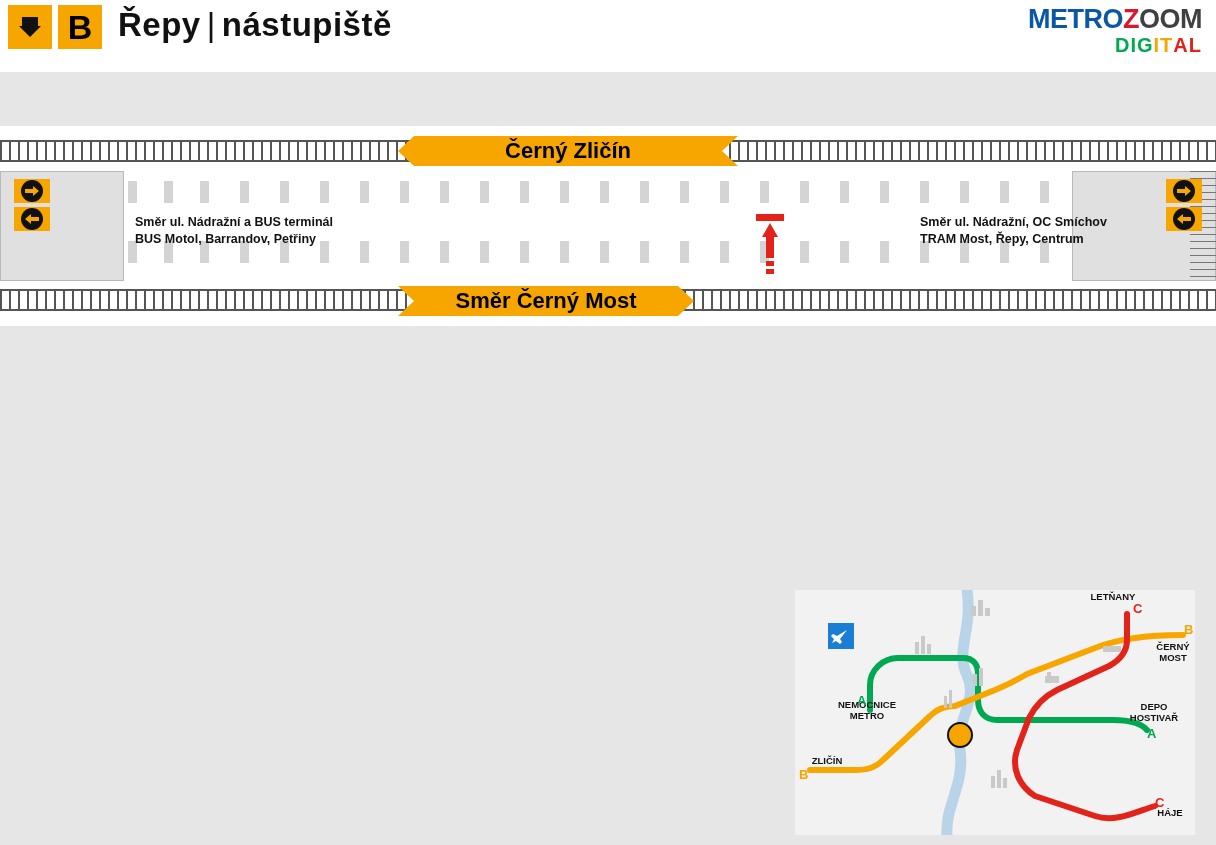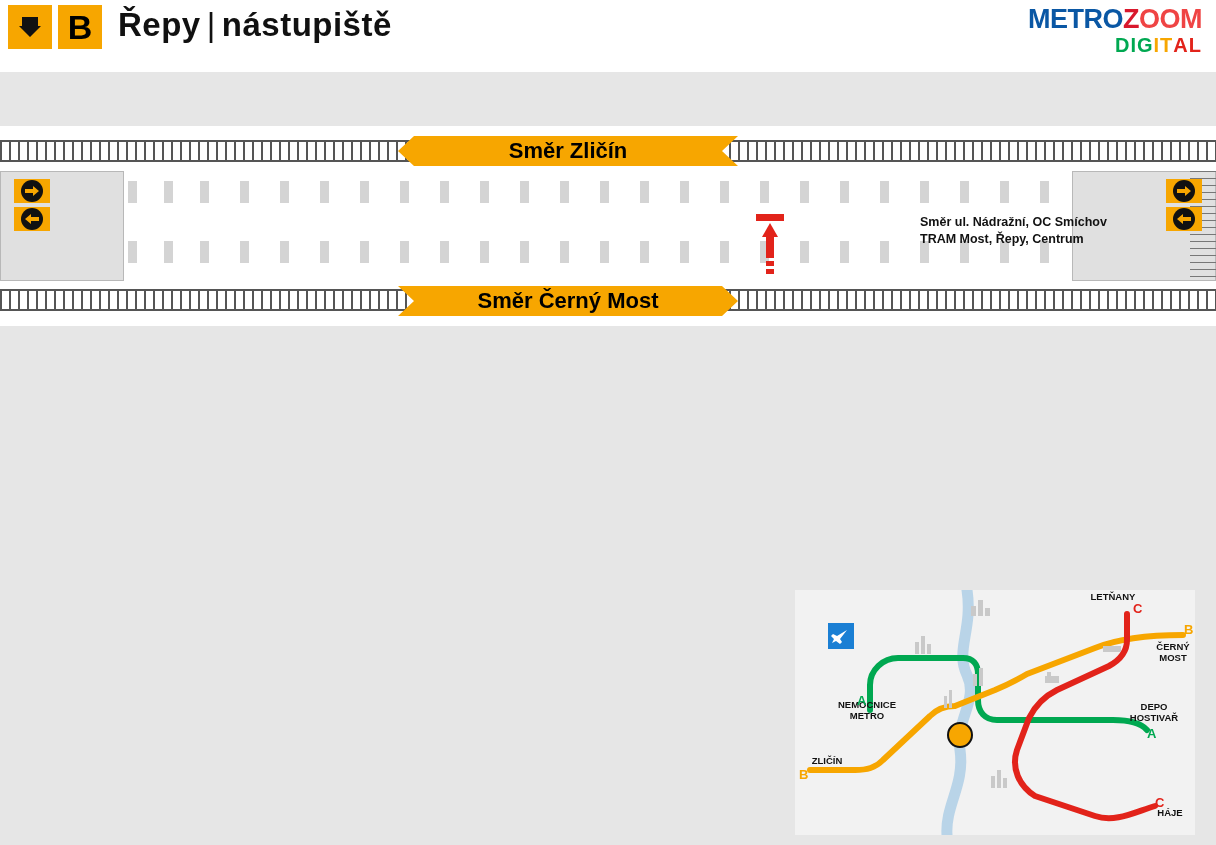--- a/index.html
+++ b/index.html
@@ -72,21 +72,21 @@
   .dir-banner{
     position:absolute;height:30px;background:#f7a600;
     display:flex;align-items:center;justify-content:center;
     font-size:22px;font-weight:bold;color:#000;white-space:nowrap;
   }
   #dir-top{
     left:398px;top:10px;width:340px;
     clip-path:polygon(0 50%,16px 0,100% 0,calc(100% - 16px) 50%,100% 100%,16px 100%);
   }
   #dir-bottom{
-    left:398px;top:160px;width:340px;
+    left:398px;top:160px;width:296px;
     clip-path:polygon(0 0,calc(100% - 16px) 0,100% 50%,calc(100% - 16px) 100%,0 100%,16px 50%);
   }
 
   
   #platform{
     position:absolute;left:0;top:45px;width:1216px;height:110px;background:#ffffff;
     border-top:none;border-bottom:none;
   }
   
   .vestibule{
@@ -191,21 +191,21 @@
 
   <div class="hdr-icon-box" id="hdr-line-box">
     <span class="hdr-line-letter">B</span>
   </div>
 
   <div id="hdr-station-name">
     <span>Řepy</span><span id="hdr-sep">|</span><span>nástupiště</span>
   </div>
 
   <div id="logo">
-    <div id="logo-metrozoom"><span style="color: rgb(10, 87, 164);">METRO</span><span class="z-red" style="color: rgb(217, 24, 45);">Z</span><span style="color: #ef4444; margin-top: 48px;">OOM</span></div>
+    <div id="logo-metrozoom"><span style="color: rgb(10, 87, 164);">METRO</span><span class="z-red" style="color: rgb(217, 24, 45);">Z</span><span style="color: #404040; margin-top: 48px;">OOM</span></div>
     <div id="logo-digital">
       <span style="color:#00a851"><span style="color: rgb(0, 168, 81);">D</span><span style="color: rgb(0, 168, 81);">I</span><span style="color: rgb(0, 168, 81);">G</span><span style="color: rgb(247, 166, 0);">I</span><span style="color: rgb(247, 166, 0);">T</span><span style="color: rgb(226, 35, 26);">A</span><span style="color: rgb(226, 35, 26);">L</span></span>
     </div>
   </div>
 </div>
 
 <div id="grey-band"></div>
 
 <div id="diagram">
 
@@ -266,21 +266,21 @@
       <div class="pillar" style="left: 676px;"></div>
       <div class="pillar" style="left: 716px;"></div>
       <div class="pillar" style="left: 756px;"></div>
       <div class="pillar" style="left: 796px;"></div>
       <div class="pillar" style="left: 836px;"></div>
       <div class="pillar" style="left: 876px;"></div>
       <div class="pillar" style="left: 916px;"></div>
     </div>
 
   <div class="dir-banner" id="dir-top">
-    <span>Směr Zličín</span>
+    <span>Černý Zličín</span>
   </div>
   <div class="dir-banner" id="dir-bottom">
     <span>Směr Černý Most</span>
   </div>
 
   <div class="esc-badge" id="esc-left-1">
     <div class="esc-circle">
       <svg width="16" height="12" viewBox="0 0 16 12">
           <path d="M1 4 L9 4 L9 1 L15 6 L9 11 L9 8 L1 8 Z" fill="#f7a600"></path>
         </svg>
@@ -301,20 +301,24 @@
     </div>
   </div>
   <div class="esc-badge" id="esc-right-2">
     <div class="esc-circle">
       <svg width="16" height="12" viewBox="0 0 16 12">
           <path d="M15 4 L7 4 L7 1 L1 6 L7 11 L7 8 L15 8 Z" fill="#f7a600"></path>
         </svg>
     </div>
   </div>
 
+  <div class="exit-labels" id="exit-left-labels">
+    <div>Směr ul. Nádražní a BUS terminál</div>
+    <div>BUS Motol, Barrandov, Petřiny</div>
+  </div>
   <div class="exit-labels" id="exit-right-labels">
     <div>Směr ul. Nádražní, OC Smíchov</div>
     <div>TRAM Most, Řepy, Centrum</div>
   </div>
 
   <div id="you-are-here">
     <div id="yah-bar"></div>
     <div id="yah-arrow"></div>
     <div id="yah-stem"></div>
     <div id="yah-dash1"></div>

